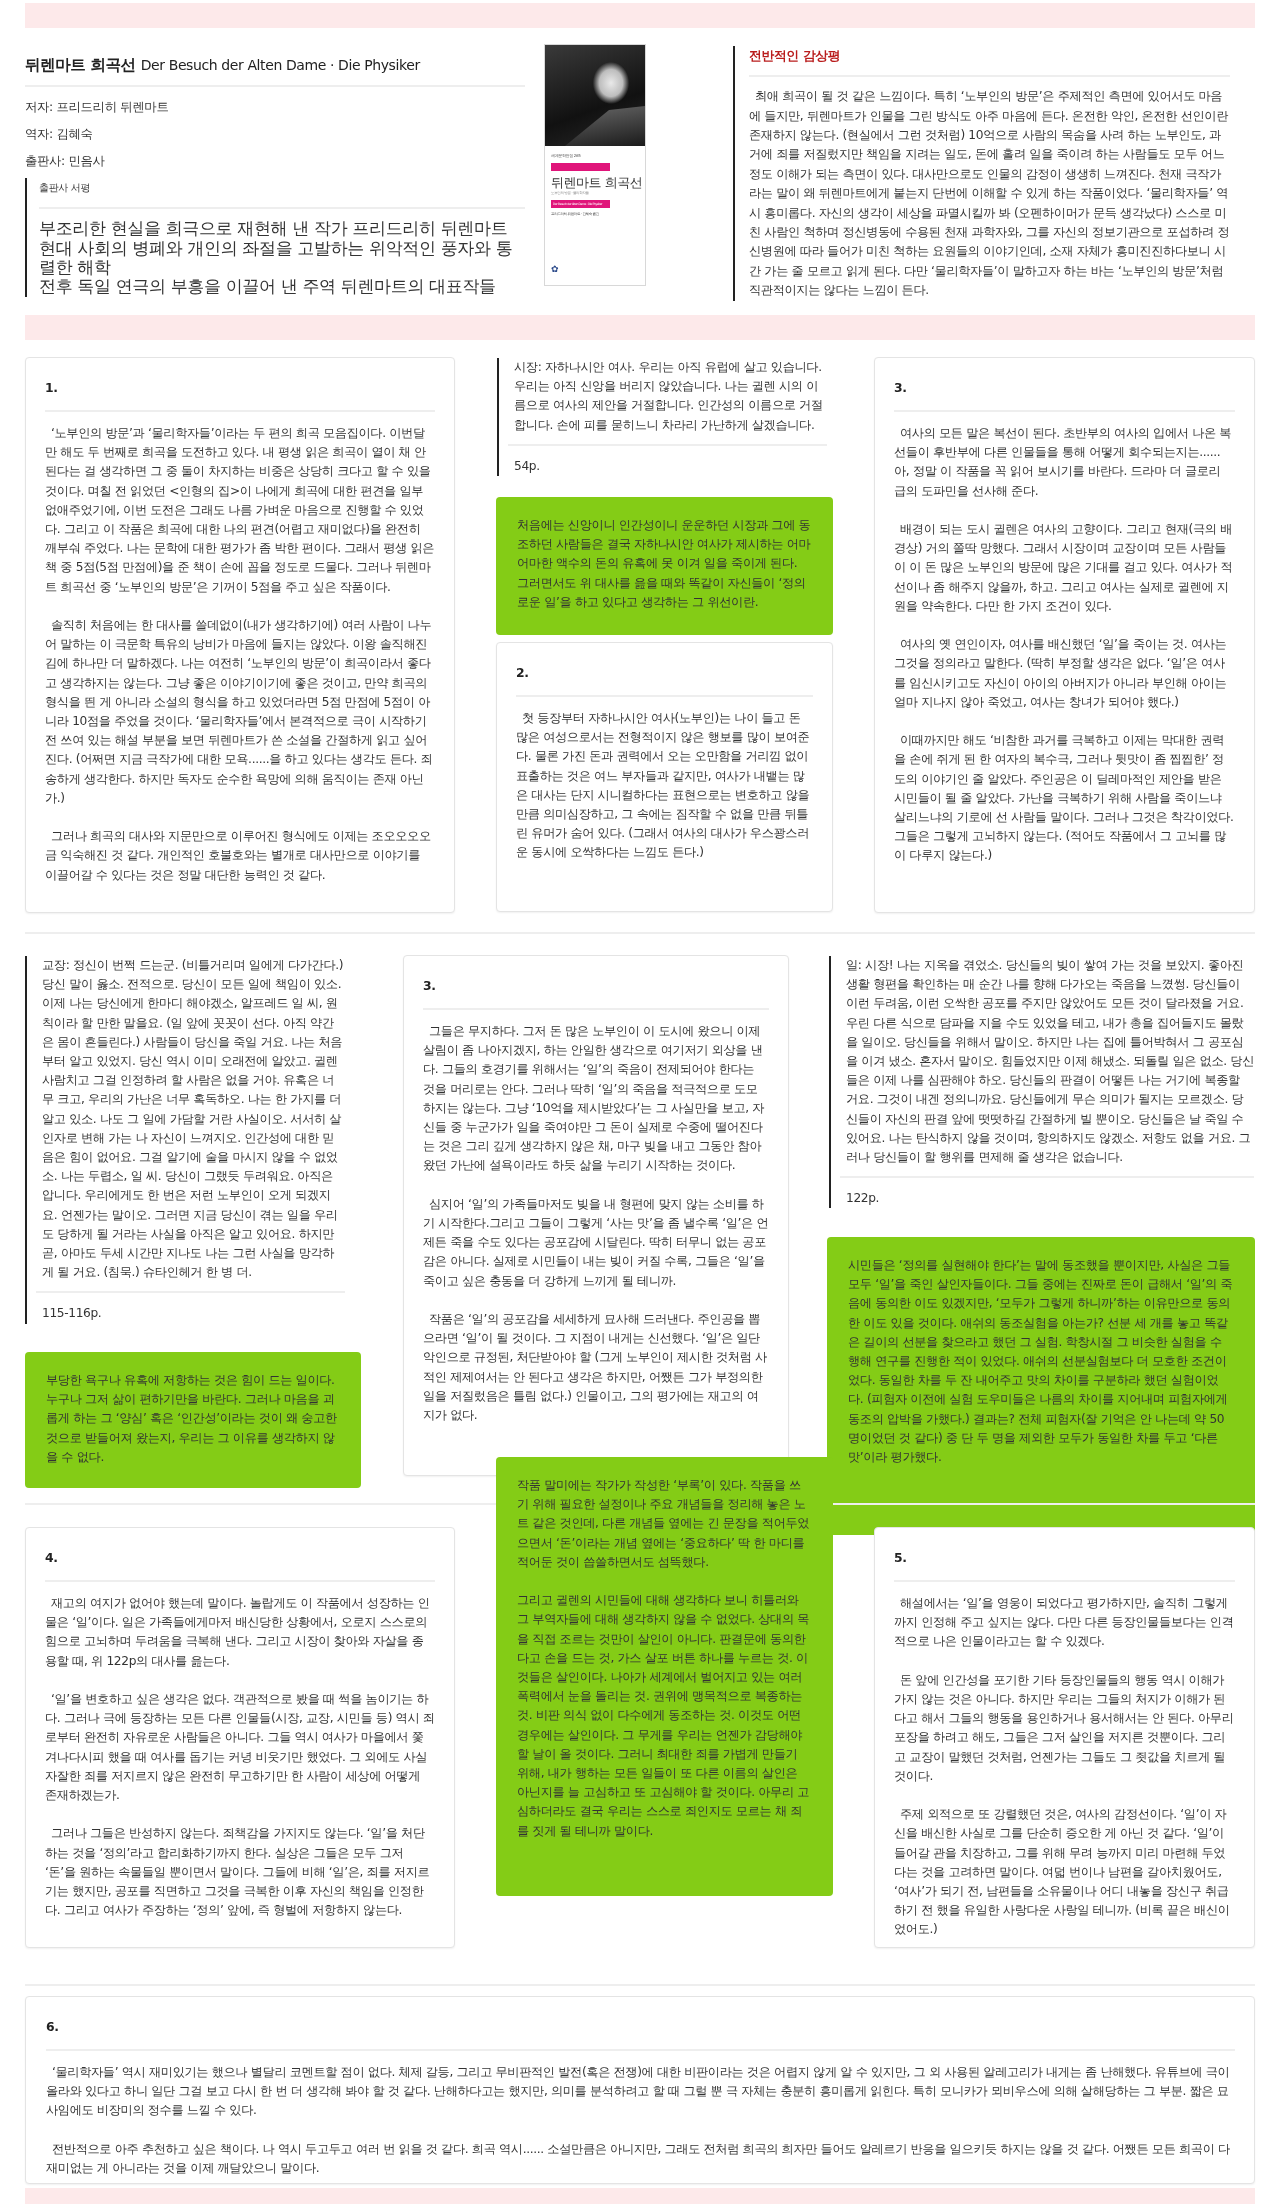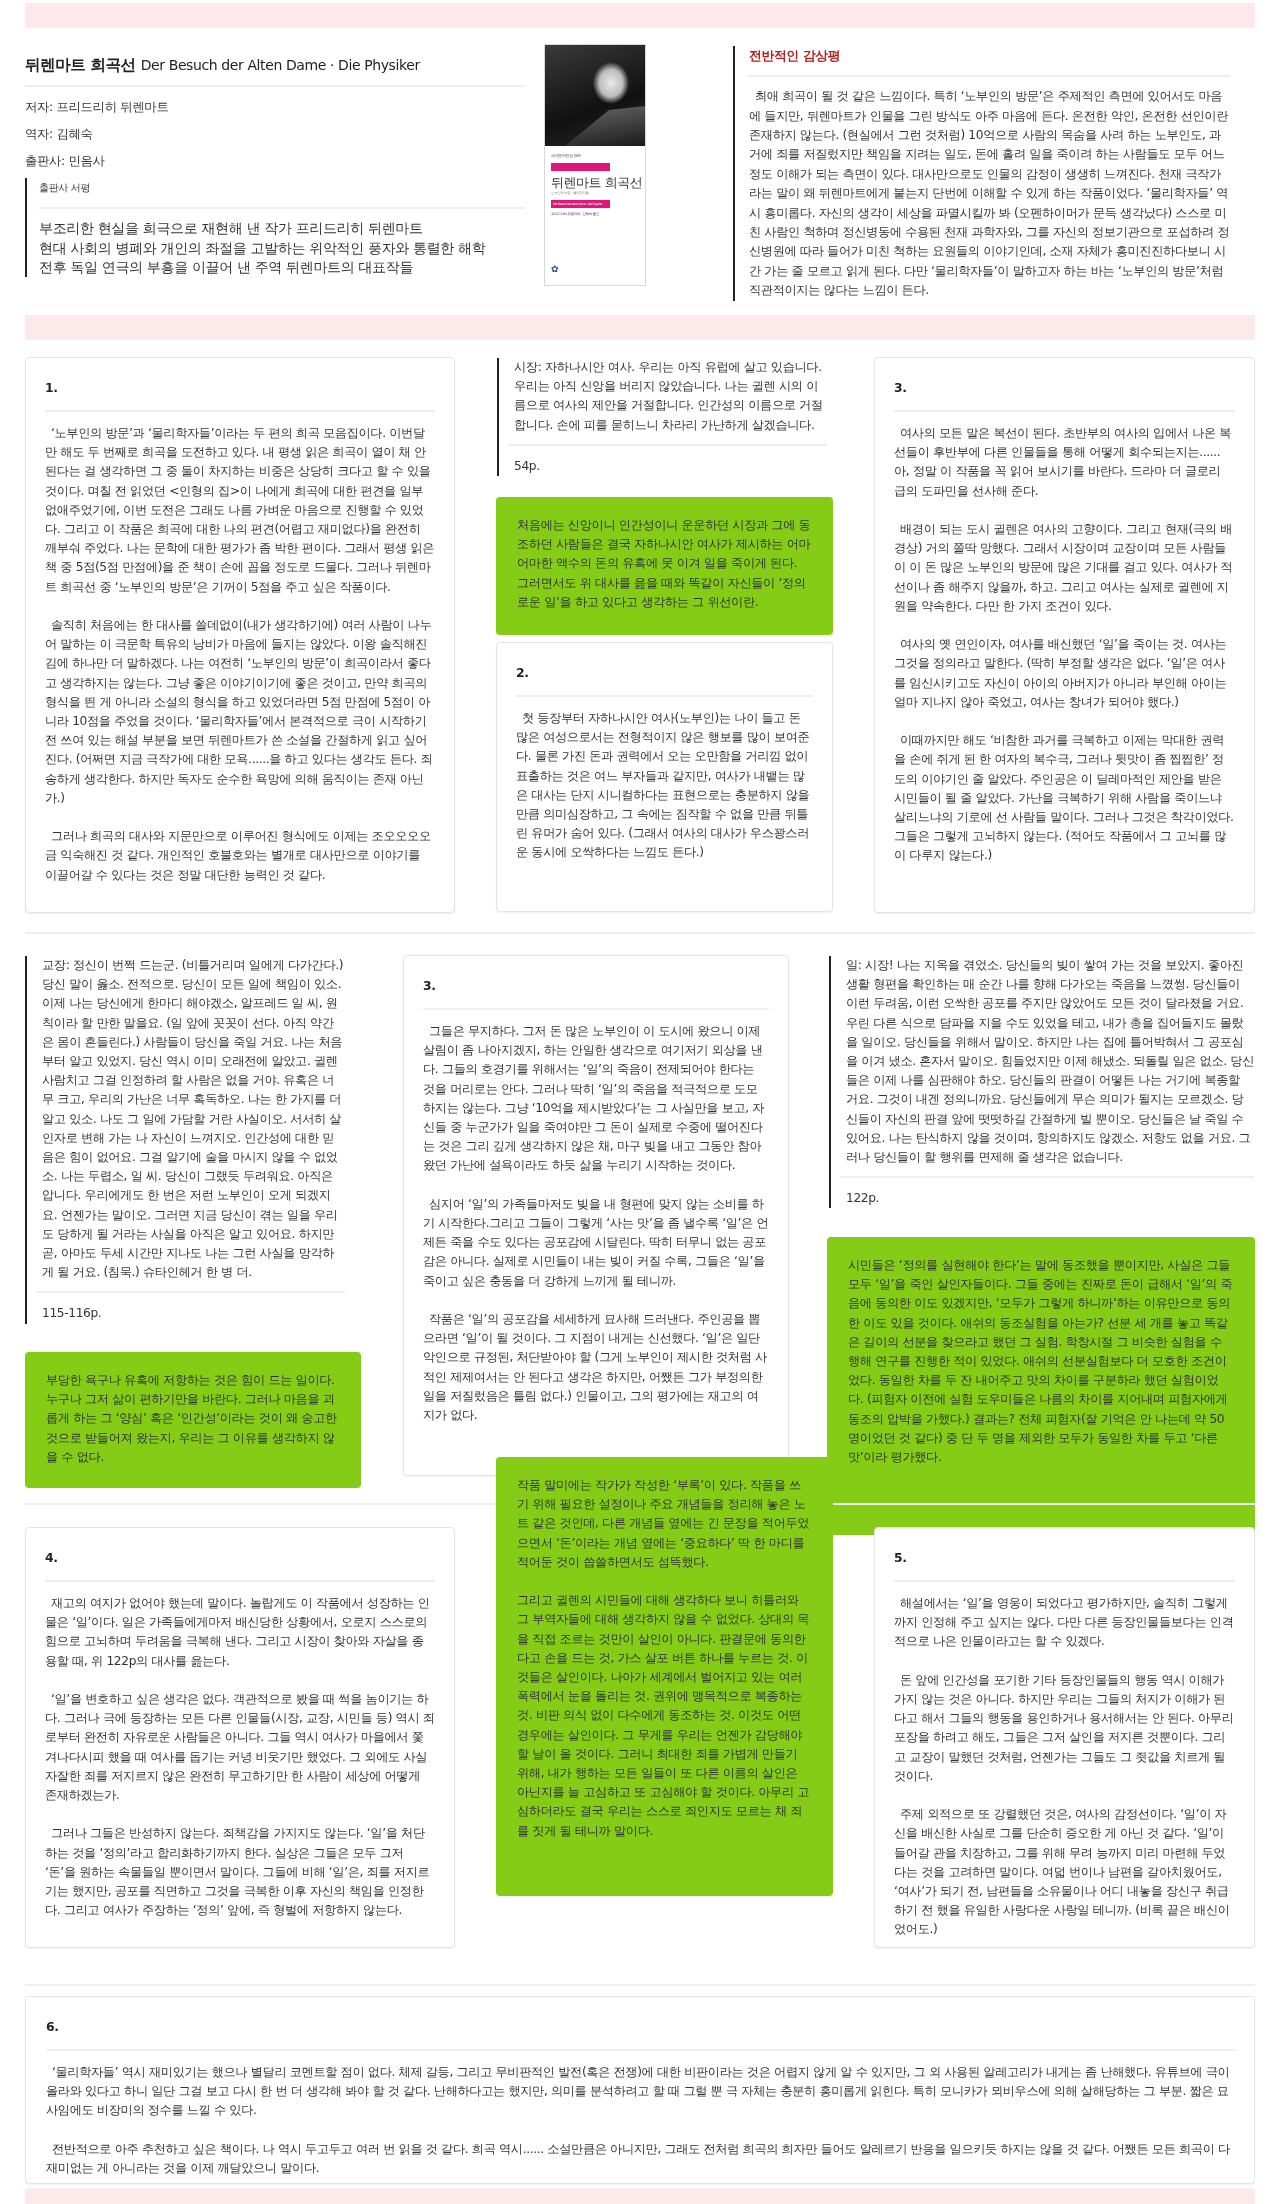--- a/index.html
+++ b/index.html
@@ -22,21 +22,21 @@
   .abs { position: absolute; }
 
   
   .book-title { font-size: 15.5px; font-weight: bold; color: #222; letter-spacing: -0.4px; }
   .book-title .sub { font-weight: normal; font-size: 14px; }
   .title-rule { height: 2px; background: #eeeeee; margin-top: 10px; }
   .meta-line { font-size: 12.4px; margin-top: 8px; line-height: 19px; }
   .quote-box { border-left: 2px solid #222; padding-left: 12px; }
   .quote-title { font-size: 10px; }
   .quote-rule { height: 2px; background: #eeeeee; margin: 10px 0 10px 0; }
-  .quote-body { white-space: pre-line; font-size: 14px; line-height: 19.3px; }
+  .quote-body { white-space: pre-line; font-size: 17px; line-height: 19.3px; }
 
   .cover {
     position: absolute; left: 544px; top: 44px; width: 102px; height: 242px;
     border: 1px solid #d8d8d8; background: #fff; overflow: hidden;
   }
   .cover-photo {
     height: 101px;
     background: radial-gradient(ellipse 26px 30px at 66px 38px, #e9e9e9 0%, #bdbdbd 45%, transparent 70%),
                 linear-gradient(160deg, #3a3a3a 0%, #111 60%, #2a2a2a 100%);
     position: relative;
@@ -146,21 +146,21 @@
   </div>
 
   <div class="note" style="left:496px; top:497px; width:337px; height:138px;">
     <p>처음에는 신앙이니 인간성이니 운운하던 시장과 그에 동조하던 사람들은 결국 자하나시안 여사가 제시하는 어마어마한 액수의 돈의 유혹에 못 이겨 일을 죽이게 된다. 그러면서도 위 대사를 읊을 때와 똑같이 자신들이 ‘정의로운 일’을 하고 있다고 생각하는 그 위선이란.</p>
   </div>
 
   <div class="card" style="left:496px; top:642px; width:337px; height:270px;">
     <div class="card-num">2.</div>
     <div class="card-rule"></div>
     <div class="card-body">
-      <p class="indent">첫 등장부터 자하나시안 여사(노부인)는 나이 들고 돈 많은 여성으로서는 전형적이지 않은 행보를 많이 보여준다. 물론 가진 돈과 권력에서 오는 오만함을 거리낌 없이 표출하는 것은 여느 부자들과 같지만, 여사가 내뱉는 많은 대사는 단지 시니컬하다는 표현으로는 충분하지 않을 만큼 의미심장하고, 그 속에는 짐작할 수 없을 만큼 뒤틀린 유머가 숨어 있다. (그래서 여사의 대사가 우스꽝스러운 동시에 오싹하다는 느낌도 든다.)</p>
+      <p class="indent">첫 등장부터 자하나시안 여사(노부인)는 나이 들고 돈 많은 여성으로서는 전형적이지 않은 행보를 많이 보여준다. 물론 가진 돈과 권력에서 오는 오만함을 거리낌 없이 표출하는 것은 여느 부자들과 같지만, 여사가 내뱉는 많은 대사는 단지 시니컬하다는 표현으로는 변호하고 않을 만큼 의미심장하고, 그 속에는 짐작할 수 없을 만큼 뒤틀린 유머가 숨어 있다. (그래서 여사의 대사가 우스꽝스러운 동시에 오싹하다는 느낌도 든다.)</p>
     </div>
   </div>
 
   <div class="card" style="left:874px; top:357px; width:381px; height:556px;">
     <div class="card-num">3.</div>
     <div class="card-rule"></div>
     <div class="card-body">
       <p class="indent">여사의 모든 말은 복선이 된다. 초반부의 여사의 입에서 나온 복선들이 후반부에 다른 인물들을 통해 어떻게 회수되는지는...... 아, 정말 이 작품을 꼭 읽어 보시기를 바란다. 드라마 더 글로리 급의 도파민을 선사해 준다.</p>
       <p class="indent">배경이 되는 도시 귈렌은 여사의 고향이다. 그리고 현재(극의 배경상) 거의 쫄딱 망했다. 그래서 시장이며 교장이며 모든 사람들이 이 돈 많은 노부인의 방문에 많은 기대를 걸고 있다. 여사가 적선이나 좀 해주지 않을까, 하고. 그리고 여사는 실제로 귈렌에 지원을 약속한다. 다만 한 가지 조건이 있다.</p>
       <p class="indent">여사의 옛 연인이자, 여사를 배신했던 ‘일’을 죽이는 것. 여사는 그것을 정의라고 말한다. (딱히 부정할 생각은 없다. ‘일’은 여사를 임신시키고도 자신이 아이의 아버지가 아니라 부인해 아이는 얼마 지나지 않아 죽었고, 여사는 창녀가 되어야 했다.)</p>

